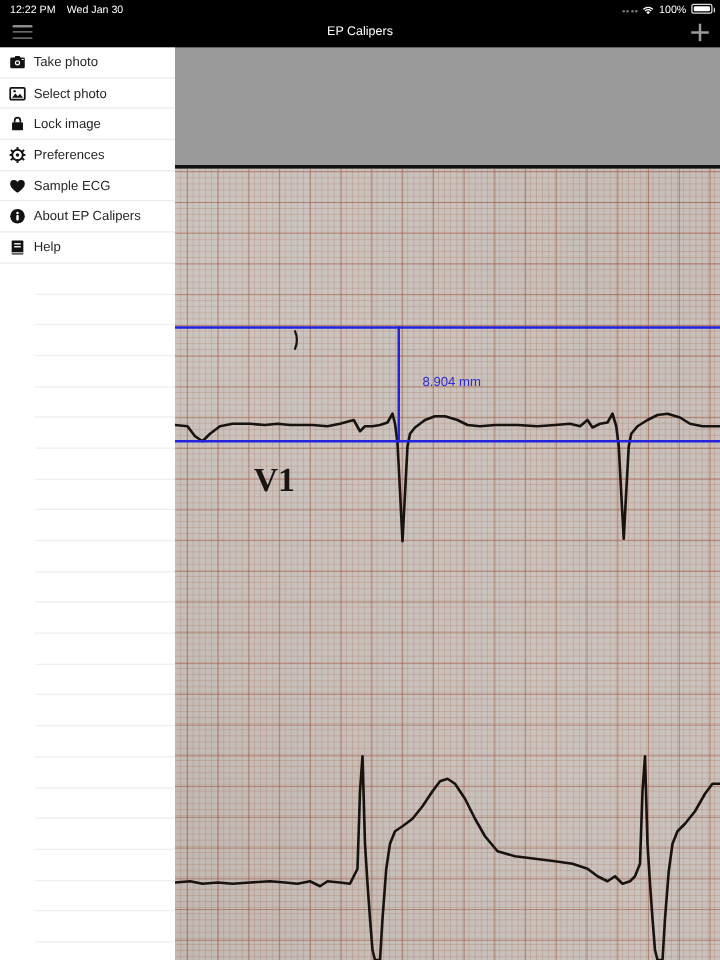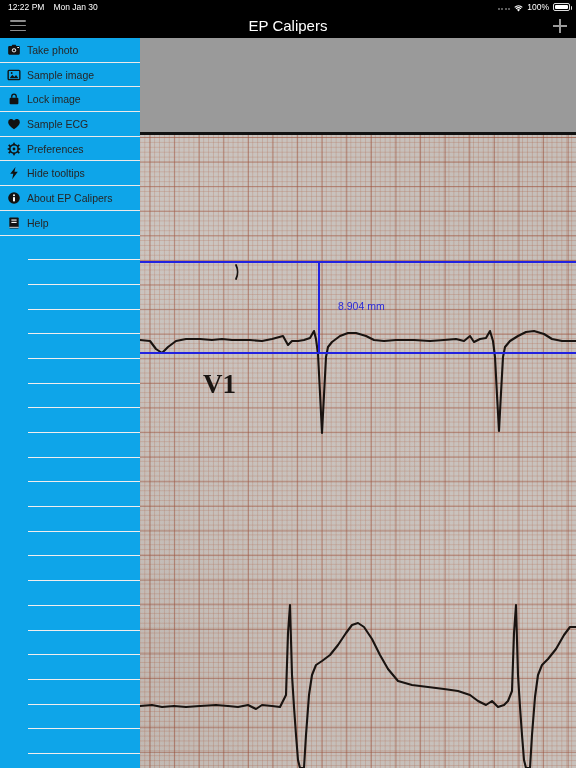--- a/index.html
+++ b/index.html
@@ -17,21 +17,21 @@
   .wifi { width:9px; height:9px; position:relative; top:1px; }
   .batt { width:17px; height:8px; border:1px solid #ddd; border-radius:2px; position:relative; }
   .batt::after { content:""; position:absolute; right:-3px; top:2px; width:1.5px; height:4px;
     background:#ddd; border-radius:0 1px 1px 0; }
   .batt i { position:absolute; left:1px; top:1px; bottom:1px; width:13px; background:#fff; border-radius:1px; }
   .pct { font-size:8.5px; }
 
   
   .appbar { position:absolute; left:0; top:14px; width:576px; height:24px; background:#000; }
   .appbar .title { position:absolute; left:0; right:0; top:0; height:24px; line-height:24px;
-    text-align:center; color:#fff; font-size:15px; }
+    text-align:center; color:#fff; font-size:10px; }
   .hamburger { position:absolute; left:10px; top:6px; width:16px; height:12px; cursor:pointer; }
   .hamburger span { display:block; height:1.6px; background:#8d8d8d; margin-bottom:3.2px; border-radius:1px; }
   .hamburger span:last-child { margin-bottom:0; }
   .plus { position:absolute; right:8px; top:4px; width:16px; height:16px; }
   .plus::before, .plus::after { content:""; position:absolute; background:#9a9a9a; }
   .plus::before { left:7.2px; top:1px; width:1.4px; height:14px; }
   .plus::after { left:1px; top:7.3px; width:14px; height:1.4px; }
 
   
   .content { position:absolute; left:0; top:38px; width:576px; height:730px; background:#9a9a9a; overflow:hidden; }
@@ -60,39 +60,39 @@
     font-size:27px; color:#1a1512; letter-spacing:0px;margin-top:48px; }
 
   
   .cal-h { position:absolute; height:2px; background:#2222e0; }
   .cal-v { position:absolute; width:2px; background:#2222e0; }
   .cal-label { position:absolute; color:#2a2ad8; font-size:10.5px;
     font-family:"Liberation Sans", sans-serif; white-space:nowrap;padding-left:16px; }
 
   
   .drawer { position:absolute; left:0; top:38px; width:140px; height:730px;
-    background:#0ea5e9; z-index:20; }
+    background:#ffffff; z-index:20; }
   .menu-row { position:relative; height:24.7px; display:flex; align-items:center;
     border-bottom:1px solid #eceaea; cursor:default; }
   .menu-row .ic { width:27px; display:flex; align-items:center; justify-content:center;
     color:#1a1a1a; flex:0 0 27px; }
   .menu-row .lbl { font-size:10.5px; color:#262626; }
   .drawer .blankwrap { position:relative; }
   .drawer .blankline { height:24.7px; border-bottom:1px solid #f0eeee; margin-left:28px; }
   svg.ico { display:block; }
 </style>
 </head>
 <body>
 
 <div id="app">
 
   <div class="statusbar">
     <div class="sb-left">
       <span>12:22 PM</span>
-      <span>Mon Jan 30</span>
+      <span>Wed Jan 30</span>
     </div>
     <div class="sb-right">
       <span class="sig-dots">
         <i></i>
           <i></i>
           <i></i>
           <i></i>
       </span>
       <span class="wifi">
         <svg class="ico" width="9" height="9" viewBox="0 0 16 12">
@@ -178,40 +178,31 @@
     </div>
 
     <div class="menu-row">
       <span class="ic">
         <svg class="ico" width="14" height="14" viewBox="0 0 24 24">
           <rect x="2" y="4" width="20" height="16" rx="1.5" fill="none" stroke="#121212" stroke-width="2.4"></rect>
           <path d="M4.5 17.5 L9 11.5 L12.5 15.5 L15.5 12 L19.5 17.5 Z" fill="#121212"></path>
           <circle cx="8" cy="8.5" r="1.6" fill="#121212"></circle>
         </svg>
       </span>
-      <span class="lbl">Sample image</span>
+      <span class="lbl">Select photo</span>
     </div>
 
     <div class="menu-row">
       <span class="ic">
         <svg class="ico" width="14" height="14" viewBox="0 0 24 24" fill="#121212">
           <path d="M7 10 V7.5 a5 5 0 0 1 10 0 V10 h-2.3 V7.5 a2.7 2.7 0 0 0-5.4 0 V10 Z"></path>
           <rect x="4.5" y="10" width="15" height="11" rx="1.6"></rect>
         </svg>
       </span>
       <span class="lbl">Lock image</span>
-    </div>
-
-    <div class="menu-row">
-      <span class="ic">
-        <svg class="ico" width="14" height="14" viewBox="0 0 24 24" fill="#121212">
-          <path d="M12 21 C6 16.3 2 13 2 8.8 A5.3 5.3 0 0 1 12 6.2 A5.3 5.3 0 0 1 22 8.8 C22 13 18 16.3 12 21 Z"></path>
-        </svg>
-      </span>
-      <span class="lbl">Sample ECG</span>
     </div>
 
     <div class="menu-row">
       <span class="ic">
         <svg class="ico" width="14" height="14" viewBox="0 0 24 24">
           <g fill="#121212">
             <rect x="10.6" y="1.2" width="2.8" height="4.4"></rect>
             <rect x="10.6" y="18.4" width="2.8" height="4.4"></rect>
             <rect x="1.2" y="10.6" width="4.4" height="2.8"></rect>
             <rect x="18.4" y="10.6" width="4.4" height="2.8"></rect>
@@ -223,25 +214,26 @@
           <circle cx="12" cy="12" r="7.2" fill="none" stroke="#121212" stroke-width="2.6"></circle>
           <circle cx="12" cy="12" r="2.4" fill="#121212"></circle>
         </svg>
       </span>
       <span class="lbl">Preferences</span>
     </div>
 
     <div class="menu-row">
       <span class="ic">
         <svg class="ico" width="14" height="14" viewBox="0 0 24 24" fill="#121212">
-          <path d="M14.5 1.5 L5.5 13.4 H10.8 L8.8 22.5 L18.5 10 H12.8 Z"></path>
-        </svg>
-      </span>
-      <span class="lbl">Hide tooltips</span>
-    </div>
+          <path d="M12 21 C6 16.3 2 13 2 8.8 A5.3 5.3 0 0 1 12 6.2 A5.3 5.3 0 0 1 22 8.8 C22 13 18 16.3 12 21 Z"></path>
+        </svg>
+      </span>
+      <span class="lbl">Sample ECG</span>
+    </div>
+
 
     <div class="menu-row">
       <span class="ic">
         <svg class="ico" width="14" height="14" viewBox="0 0 24 24">
           <circle cx="12" cy="12" r="10" fill="#121212"></circle>
           <circle cx="12" cy="7.4" r="1.7" fill="#fff"></circle>
           <rect x="10.3" y="10.4" width="3.4" height="7.4" rx="1.2" fill="#fff"></rect>
         </svg>
       </span>
       <span class="lbl">About EP Calipers</span>

